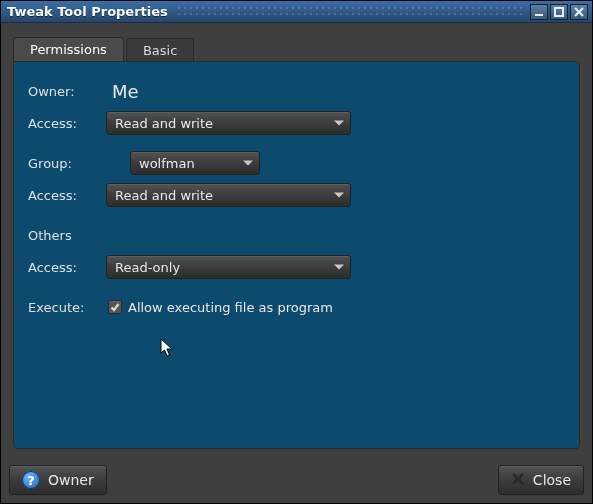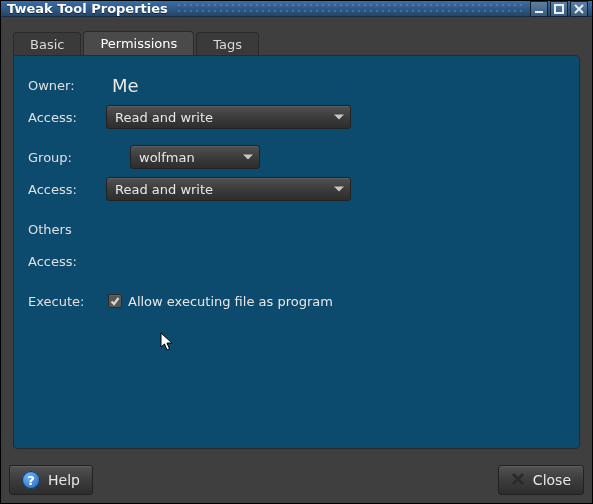--- a/index.html
+++ b/index.html
@@ -7,21 +7,21 @@
 
   .window {
     width: 593px; height: 504px;
     border: 1px solid #000;
     background: #3f3f3f;
     display: flex; flex-direction: column;
   }
 
   
   .titlebar {
-    height: 16px;
+    height: 22px;
     background: linear-gradient(to bottom, #3a6ea5 0%, #2f5a88 50%, #244669 100%);
     display: flex; align-items: center;
     padding: 0 4px 0 6px;
     color: #fff;
     border-bottom: 1px solid #1a2c40;
   }
   .titlebar .title {
     font-size: 13px; font-weight: bold; flex: 0 0 auto;
     text-shadow: 0 1px 0 rgba(0,0,0,0.5);
   }
@@ -187,23 +187,22 @@
             <line x1="1" y1="1" x2="9" y2="9"></line>
             <line x1="9" y1="1" x2="1" y2="9"></line>
           </svg>
       </div>
     </div>
   </div>
 
   <div class="content">
 
     <div class="tabbar">
+      <div class="tab active">Permissions</div>
       <div class="tab">Basic</div>
-      <div class="tab active">Permissions</div>
-      <div class="tab">Tags</div>
     </div>
 
     <div class="tabpanel" style="position:relative;">
 
       <div class="section">
         <div class="row">
           <div class="label">Owner:</div>
           <div class="value-static">Me</div>
         </div>
         <div class="row">
@@ -231,20 +230,24 @@
           </div>
         </div>
       </div>
 
       <div class="section">
         <div class="row">
           <div class="label" style="width:auto;">Others</div>
         </div>
         <div class="row">
           <div class="label">Access:</div>
+          <div class="combo large">
+            <span>Read-only</span>
+            <span class="caret"></span>
+          </div>
         </div>
       </div>
 
       <div class="row">
         <div class="label">Execute:</div>
         <div class="check-wrap">
           <div class="checkbox">
             <svg viewBox="0 0 10 10">
                 <polyline points="1.5,5.5 4,8 8.5,2"></polyline>
               </svg>
@@ -257,21 +260,21 @@
         <path d="M1,1 L1,15 L4.5,12 L7,18 L9.5,17 L7,11 L12,11 Z" fill="#fff" stroke="#000" stroke-width="1"></path>
       </svg>
 
     </div>
 
   </div>
 
   <div class="footer">
     <div class="btn">
       <span class="icon-help">?</span>
-      <span>Help</span>
+      <span>Owner</span>
     </div>
     <div class="btn">
       <span class="icon-close">
         <svg viewBox="0 0 14 14">
             <line x1="2" y1="2" x2="12" y2="12"></line>
             <line x1="12" y1="2" x2="2" y2="12"></line>
           </svg>
       </span>
       <span>Close</span>
     </div>

